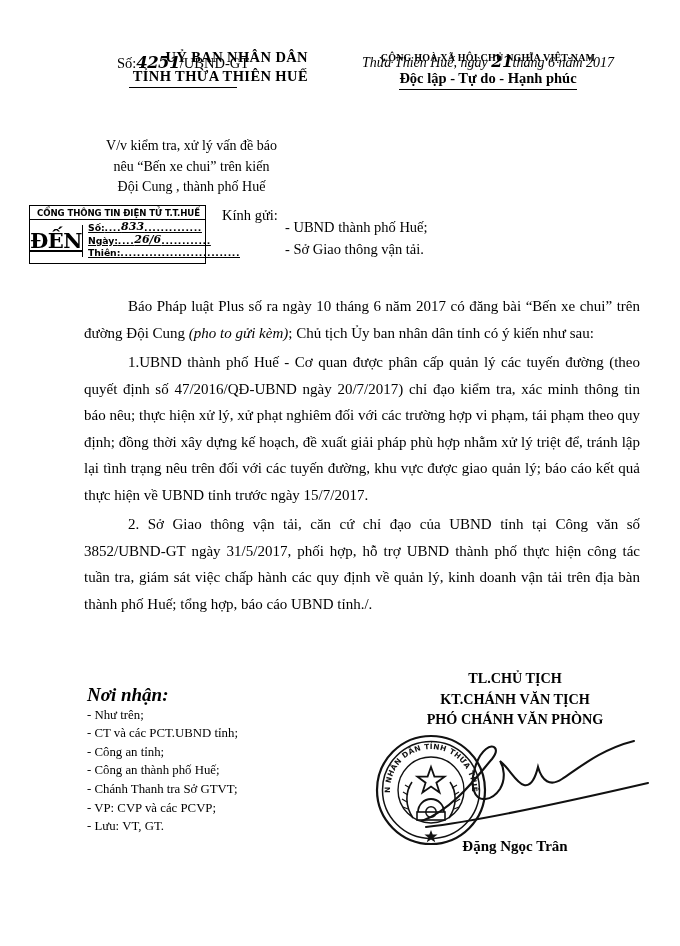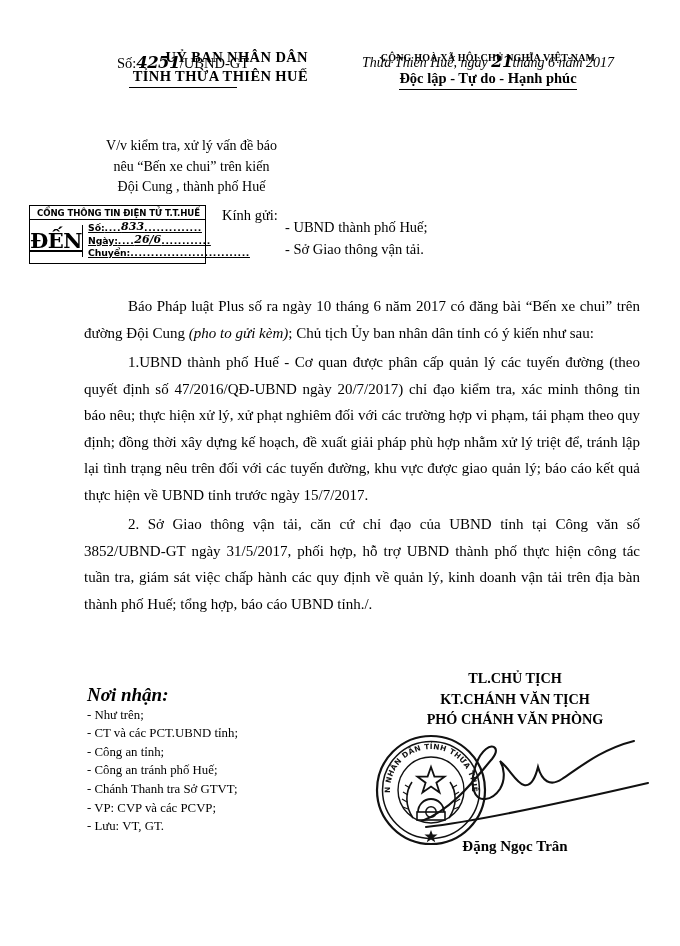--- a/index.html
+++ b/index.html
@@ -307,21 +307,21 @@
     <div class="stamp-body">
       <div class="stamp-den">ĐẾN</div>
       <div class="stamp-fields">
         <div class="stamp-row">
           <span class="lbl">Số:</span><span class="dots">....</span><span class="hand-val">833</span><span class="dots">..............</span>
         </div>
         <div class="stamp-row">
           <span class="lbl">Ngày:</span><span class="dots">....</span><span class="hand-val">26/6</span><span class="dots">............</span>
         </div>
         <div class="stamp-row">
-          <span class="lbl">Chuyển:</span><span class="dots">.............................</span>
+          <span class="lbl">Thiên:</span><span class="dots">.............................</span>
         </div>
       </div>
     </div>
   </div>
 
   <div class="kinh-gui">Kính gửi:</div>
   <div class="recipients">
     <div>- UBND thành phố Huế;</div>
     <div>- Sở Giao thông vận tải.</div>
   </div>
@@ -330,21 +330,21 @@
     <p class="para"><span>Báo Pháp luật Plus số ra ngày 10 tháng 6 năm 2017 có đăng bài “Bến xe chui” trên đường Đội Cung </span><span class="it">(pho to gửi kèm)</span><span>; Chủ tịch Ủy ban nhân dân tỉnh có ý kiến như sau:</span></p>
     <p class="para p2">1.UBND thành phố Huế - Cơ quan được phân cấp quản lý các tuyến đường (theo quyết định số 47/2016/QĐ-UBND ngày 20/7/2017) chỉ đạo kiểm tra, xác minh thông tin báo nêu; thực hiện xử lý, xử phạt nghiêm đối với các trường hợp vi phạm, tái phạm theo quy định; đồng thời xây dựng kế hoạch, đề xuất giải pháp phù hợp nhằm xử lý triệt để, tránh lập lại tình trạng nêu trên đối với các tuyến đường, khu vực được giao quản lý; báo cáo kết quả thực hiện về UBND tỉnh trước ngày 15/7/2017.</p>
     <p class="para p2">2. Sở Giao thông vận tải, căn cứ chỉ đạo của UBND tỉnh tại Công văn số 3852/UBND-GT ngày 31/5/2017, phối hợp, hỗ trợ UBND thành phố thực hiện công tác tuần tra, giám sát việc chấp hành các quy định về quản lý, kinh doanh vận tải trên địa bàn thành phố Huế; tổng hợp, báo cáo UBND tỉnh./.</p>
   </div>
 
   <div class="noi-nhan">
     <div class="nn-title">Nơi nhận:</div>
     <div>- Như trên;</div>
     <div>- CT và các PCT.UBND tỉnh;</div>
     <div>- Công an tỉnh;</div>
-    <div>- Công an tránh phố Huế;</div>
+    <div>- Công an thành phố Huế;</div>
     <div>- Chánh Thanh tra Sở GTVT;</div>
     <div>- VP: CVP và các PCVP;</div>
     <div>- Lưu: VT, GT.</div>
   </div>
 
   <div class="sign-block">
     <div>TL.CHỦ TỊCH</div>
     <div>KT.CHÁNH VĂN TỊCH</div>
     <div>PHÓ CHÁNH VĂN PHÒNG</div>
   </div>

